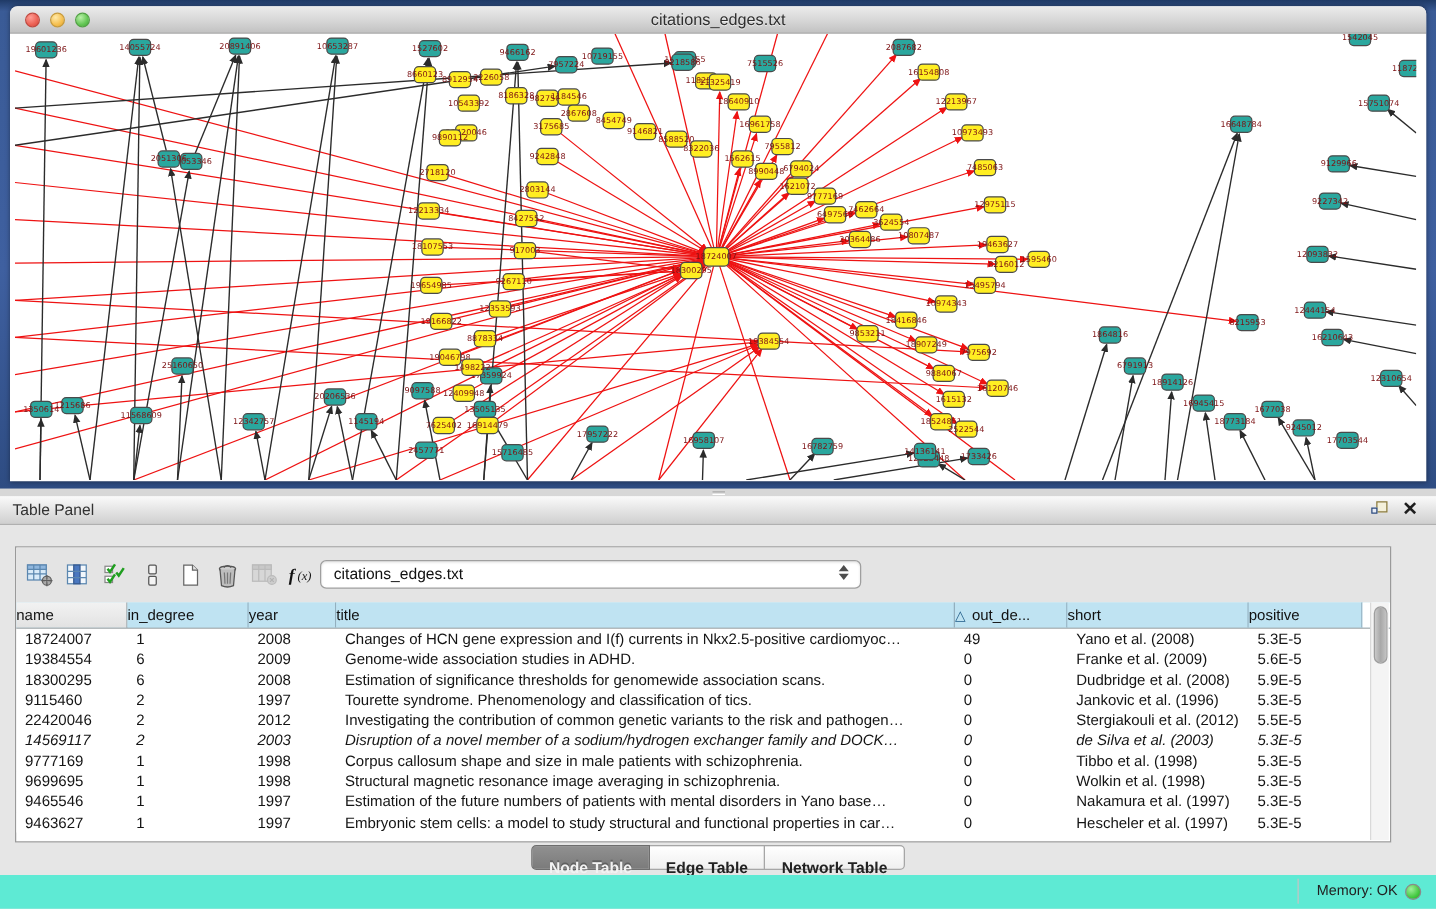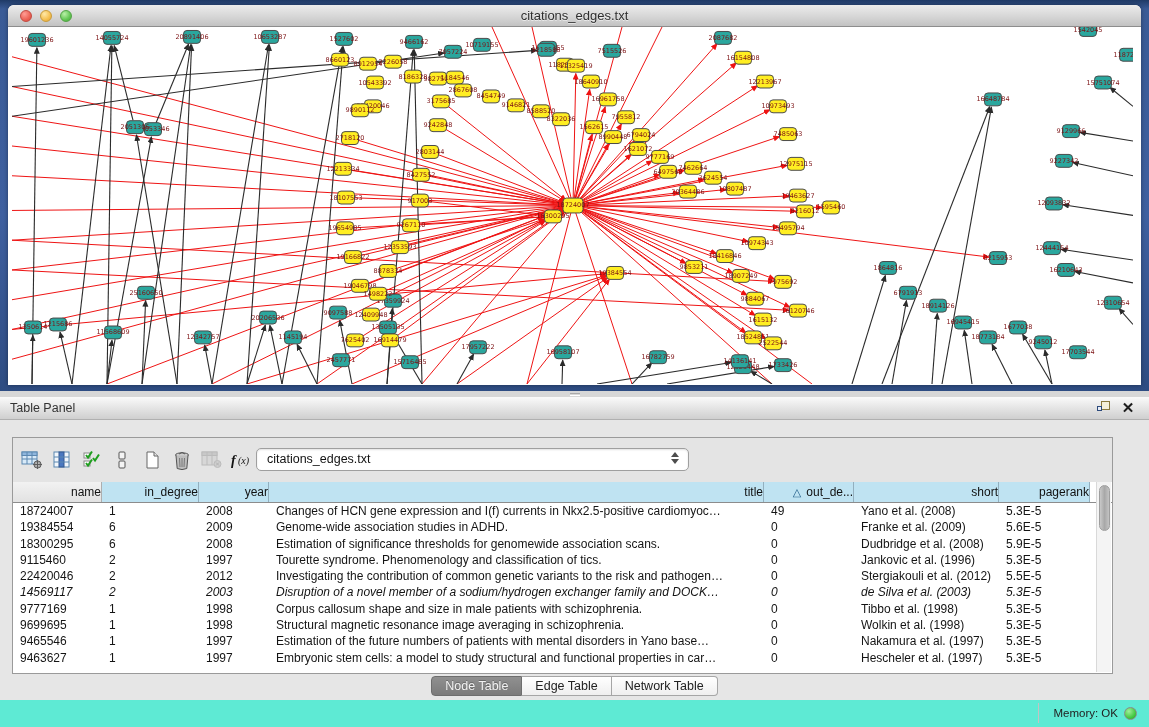--- a/index.html
+++ b/index.html
@@ -49,40 +49,40 @@
   .tb-icon svg { display:block; }
   .combo { position:absolute; left:243px; top:10px; width:433px; height:23px; background:#fff;
     border:1px solid #9f9f9f; border-radius:5px; box-shadow:inset 0 1px 2px rgba(0,0,0,.12);
     font-size:12.5px; color:#111; line-height:21px; padding-left:10px; }
   .combo-arrows { position:absolute; right:9px; top:3px; display:flex; flex-direction:column; gap:2px; }
   .tri-up    { width:0; height:0; border-left:4px solid transparent; border-right:4px solid transparent; border-bottom:5px solid #4d4d4d; }
   .tri-down  { width:0; height:0; border-left:4px solid transparent; border-right:4px solid transparent; border-top:5px solid #4d4d4d; }
 
   .thead { position:absolute; left:0; top:44px; width:100%; height:21px; display:grid; background:#bfe3f2;
     border-bottom:1px solid #8c8c8c; }
-  .hcell { font-size:12px; color:#111; text-align:right; line-height:20px;
+  .hcell { font-size:12px; color:#111; text-align:left; line-height:20px;
     border-right:1px solid #93afbe; background:#bfe3f2; overflow:hidden; white-space:nowrap; }
   .hcell.gray { background:linear-gradient(#f2f2f2,#e2e2e2); border-right:1px solid #aeaeae; }
   .hcell .sort { color:#1d5a86; font-size:11px; margin-right:2px; }
   .hfill { background:#fff; border:none; }
 
   .rows { position:absolute; left:0; top:65px; width:100%; }
   .trow { display:grid; height:16.3px; background:#fff; }
   .tcell { font-size:12px; color:#141414; line-height:16px; padding-left:7px;
     white-space:nowrap; overflow:hidden; }
 
   .vscroll { position:absolute; right:1px; top:44px; bottom:1px; width:15px;
     background:#f4f4f4; border-left:1px solid #d9d9d9; }
   .vthumb { position:absolute; left:2px; top:3px; width:11px; height:46px; border-radius:6px;
     background:linear-gradient(90deg,#c9c9c9,#a8a8a8 50%,#c3c3c3); border:1px solid #9e9e9e; }
 
   .tabs { position:absolute; left:0; top:279px; width:100%; height:20px;
     display:flex; justify-content:center; }
-  .tab { font-size:12.5px; color:#222; line-height:18px; padding:0 13px;
-    background:linear-gradient(#ffffff,#efefef); border:1px solid #a6a6a6; border-left:none; }
+  .tab { font-size:12.5px; color:#222; line-height:18px; padding:8px 13px;
+    background:linear-gradient(#ffffff,#efefef); border:1px solid #a6a6a6; border-left:none;font-weight:bold; }
   .tab:first-child { border-left:1px solid #a6a6a6; border-radius:4px 0 0 4px; }
   .tab:last-child { border-radius:0 4px 4px 0; }
   .tab.active { background:linear-gradient(#909090,#7b7b7b); color:#f2f2f2;
     border-color:#6e6e6e; text-shadow:0 -1px 0 rgba(0,0,0,.25); }
 
   .statusbar { position:absolute; left:0; top:303px; width:100%; height:27px; background:#5eead4; }
   .mem-box { position:absolute; right:4px; top:3px; height:20px; display:flex; align-items:center;
     gap:6px; padding:0 8px 0 14px; border-left:1px solid #c3c3c3; }
   .mem-label { font-size:11.5px; color:#222; }
   .mem-dot { width:13px; height:13px; border-radius:50%;
@@ -825,21 +825,21 @@
           <span class="tri-down"></span>
       </span>
     </div>
     <div class="thead" id="thead" style="grid-template-columns: 89px 97px 70px 495px 90px 145px 91px 1fr;">
         <div class="hcell gray">name</div>
         <div class="hcell">in_degree</div>
         <div class="hcell">year</div>
         <div class="hcell">title</div>
         <div class="hcell"><span class="sort">△ </span>out_de...</div>
         <div class="hcell">short</div>
-        <div class="hcell">pagerank</div>
+        <div class="hcell">positive</div>
         <div class="hcell hfill"></div>
       </div>
     <div class="rows" id="rows">
         <div class="trow" style="grid-template-columns: 89px 97px 70px 495px 90px 145px 91px 1fr;">
           <div class="tcell">18724007</div>
           <div class="tcell">1</div>
           <div class="tcell">2008</div>
           <div class="tcell">Changes of HCN gene expression and I(f) currents in Nkx2.5-positive cardiomyoc…</div>
           <div class="tcell">49</div>
           <div class="tcell">Yano et al. (2008)</div>

